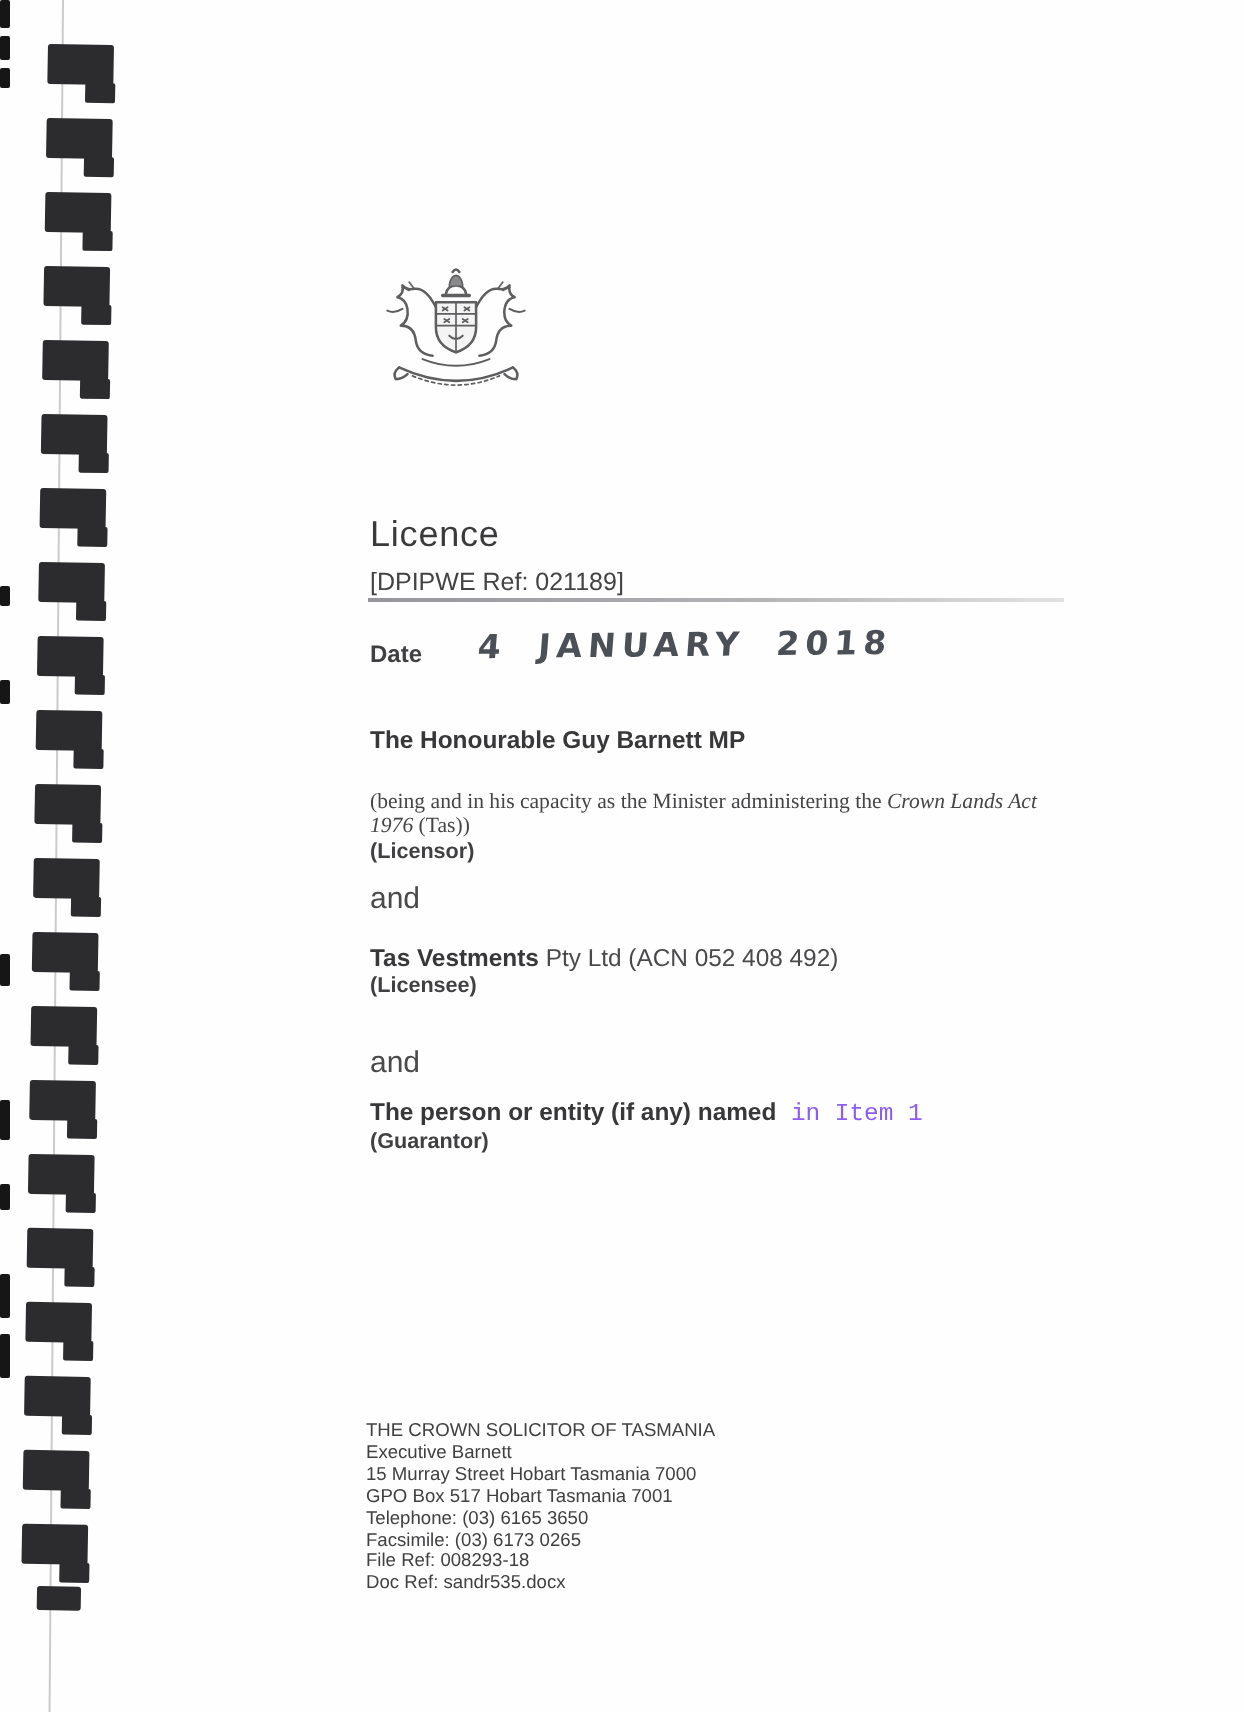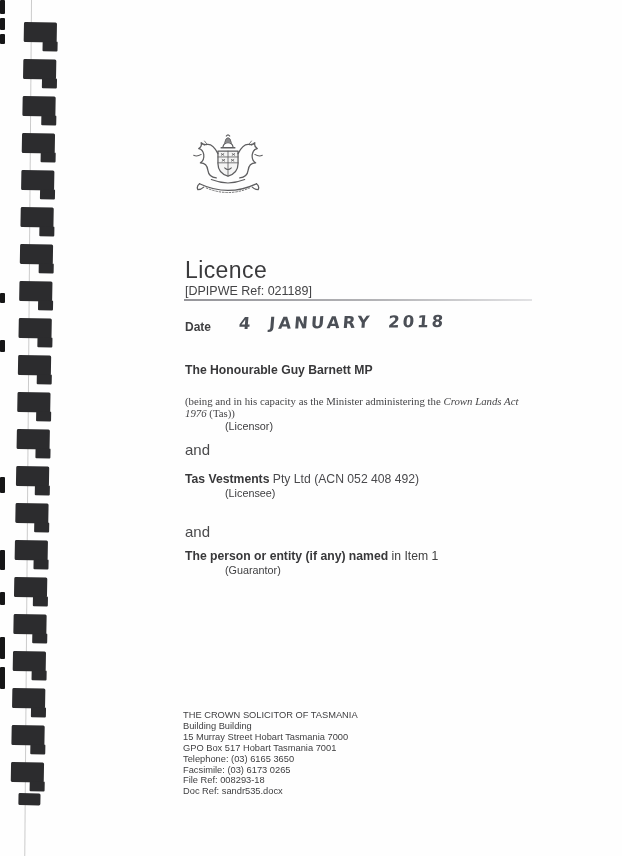--- a/index.html
+++ b/index.html
@@ -31,21 +31,21 @@
   }
   .tooth.stub{width:22px;height:12px;margin-left:8px;margin-top:-6px;}
   .tooth.stub::after{display:none;}
   .edge-marks{position:absolute;left:0;top:0;width:7px;height:856px;}
   .edge-mark{position:absolute;left:0;width:5px;background:#161617;border-radius:1px;}
 
   
   .crest{position:absolute;left:186px;top:131px;}
 
   
-  .title{position:absolute;left:185px;top:257px;font-size:23px;font-weight:400;
+  .title{position:absolute;left:185px;top:257px;font-size:18px;font-weight:400;
          color:#3a3a3c;letter-spacing:0.4px;}
   .refline{position:absolute;left:185px;top:284px;font-size:12.5px;color:#434345;}
   .rule{position:absolute;left:184px;top:299px;width:348px;height:2px;
         background:linear-gradient(to right,#95959a,#b3b3b6 55%,#e2e2e4);}
 
   
   .date-row{position:absolute;left:185px;top:316px;display:flex;align-items:baseline;}
   .date-label{font-size:12px;font-weight:700;color:#404042;}
   .date-hand{
     margin-left:28px;
@@ -53,23 +53,23 @@
     font-size:16.5px;font-weight:600;color:#4b4f56;
     letter-spacing:3px;word-spacing:7px;
     transform:skewX(-5deg) rotate(-0.6deg);
     position:relative;top:-3px;white-space:nowrap;
   }
 
   
   .block{position:absolute;left:185px;width:356px;}
   .party-name{font-size:12.2px;font-weight:700;color:#38383a;line-height:14px;}
   .party-name .rest{font-weight:500;color:#4a4a4d;}
-  .party-name .light{font-weight:400;color:#404040;}
+  .party-name .light{font-weight:400;color:#8b5cf6;font-family:Liberation Mono, monospace;}
   .capacity{font-size:10.8px;line-height:12px;color:#454547;margin-top:18px;font-family:Liberation Serif, serif;}
-  .role{font-size:10.8px;font-weight:400;color:#404042;line-height:12px;margin-top:1px;margin-left:40px;}
+  .role{font-size:10.8px;font-weight:700;color:#404042;line-height:12px;margin-top:1px;}
   .and{position:absolute;left:185px;font-size:15px;color:#4a4a4c;}
 
   
   .footer{position:absolute;left:183px;top:710px;font-size:9.3px;
           line-height:10.9px;color:#404042;}
 </style>
 </head>
 <body>
 
 <div class="page">
@@ -165,21 +165,21 @@
 
   <div class="and" style="top:523px">and</div>
 
   <div class="block" style="top:549px">
     <div class="party-name"><span>The person or entity (if any) named</span><span class="light"> in Item 1</span></div>
     <div class="role">(Guarantor)</div>
   </div>
 
   <div class="footer">
     <div>THE CROWN SOLICITOR OF TASMANIA</div>
-    <div>Building Building</div>
+    <div>Executive Barnett</div>
     <div>15 Murray Street Hobart Tasmania 7000</div>
     <div>GPO Box 517 Hobart Tasmania 7001</div>
     <div>Telephone: (03) 6165 3650</div>
     <div>Facsimile: (03) 6173 0265</div>
     <div>File Ref: 008293-18</div>
     <div>Doc Ref: sandr535.docx</div>
   </div>
 
 </div>
 

